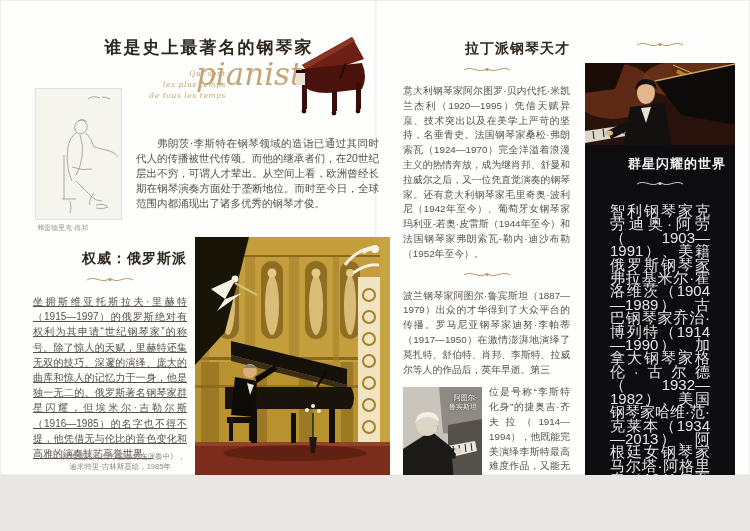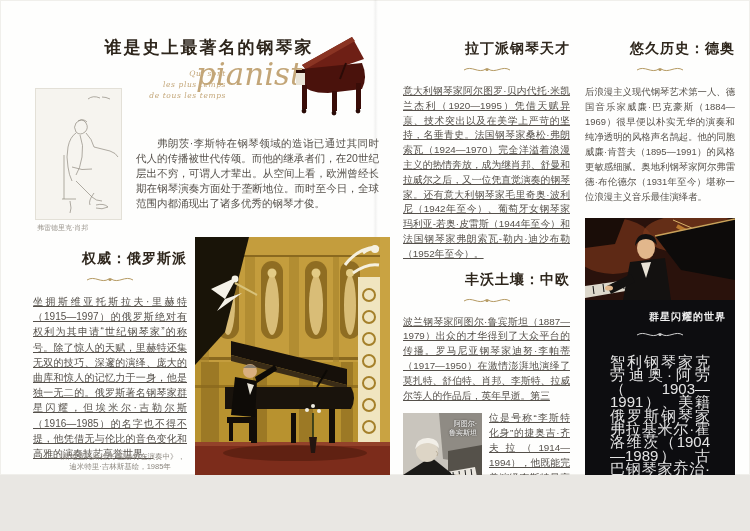--- a/index.html
+++ b/index.html
@@ -13,32 +13,32 @@
     background:linear-gradient(90deg,rgba(0,0,0,0),rgba(0,0,0,0.045),rgba(0,0,0,0));}
   .abs{position:absolute;}
   .page-title{font-size:17px;font-weight:bold;letter-spacing:2px;color:#2e261c;text-align:center;}
   .fr-lines{font-family:"DejaVu Serif",serif;font-style:italic;font-size:7.5px;line-height:11px;
     color:#c3a678;text-align:right;letter-spacing:0.6px;}
   .fr-script{font-family:"DejaVu Serif",serif;font-style:italic;font-size:31px;color:#c3a678;}
   .sec-h{font-size:14px;font-weight:bold;letter-spacing:1px;color:#2e261c;text-align:right;margin:0 0 7px 0;}
   .orn{text-align:center;margin:0 0 10px 0;line-height:0;}
   .body-txt{color:#55504a;text-align:justify;margin:0 0 8px 0;}
   .intro{font-size:10.5px;line-height:15px;text-indent:2em;}
-  .col-txt{font-size:9.8px;line-height:14.8px;text-decoration:underline;}
+  .col-txt{font-size:9.8px;line-height:14.8px;}
   .col-txt-sm{font-size:9.4px;line-height:15px;}
   .caption{font-size:7.5px;line-height:10px;color:#8d8880;text-align:center;white-space:pre-line;}
   .caption-sm{font-size:7px;color:#9a958d;}
   .page-num{font-size:7.5px;letter-spacing:1px;color:#8d8880;text-align:center;}
   .sketch-frame{background:#f6f4ef;border:1px solid #e3e0d7;}
   .col{position:absolute;top:40px;}
   .photo-float{float:left;margin:2px 7px 2px 0;position:relative;}
   .photo-cap{position:absolute;top:6px;right:5px;color:#ffffff;font-size:7px;line-height:9px;
     text-align:right;white-space:pre-line;text-shadow:0 0 2px rgba(0,0,0,.8);}
   .dark-box{background:#0d0d10;padding:10px 9px 11px 9px;margin-top:0;}
-  .dark-box .sec-h{color:#f2f2f2;font-size:10px;margin:0 0 6px 0;}
+  .dark-box .sec-h{color:#f2f2f2;font-size:13px;margin:0 0 6px 0;}
   .dark-box p{color:#e4e4e4;font-size:15px;line-height:13.4px;text-align:justify;margin:16px;}
 </style>
 </head>
 <body>
 
 <div class="spread">
   <div class="fold"></div>
 
   <div class="abs page-title" style="left:99px;top:36px;width:220px;">谁是史上最著名的钢琴家</div>
 
@@ -213,21 +213,20 @@
       <svg width="50" height="9" viewBox="0 0 50 9">
           <g fill="none" stroke="#b59a63" stroke-width="1">
             <path d="M2 5 C 10 0, 16 9, 24 4"></path>
             <path d="M48 5 C 40 0, 34 9, 26 4"></path>
           </g>
           <circle cx="25" cy="4.5" r="1.6" fill="#b59a63"></circle>
         </svg>
     </div>
     <p class="body-txt col-txt">意大利钢琴家阿尔图罗·贝内代托·米凯兰杰利（1920—1995）凭借天赋异禀、技术突出以及在美学上严苛的坚持，名垂青史。法国钢琴家桑松·弗朗索瓦（1924—1970）完全洋溢着浪漫主义的热情奔放，成为继肖邦、舒曼和拉威尔之后，又一位凭直觉演奏的钢琴家。还有意大利钢琴家毛里奇奥·波利尼（1942年至今）、葡萄牙女钢琴家玛利亚-若奥·皮雷斯（1944年至今）和法国钢琴家弗朗索瓦-勒内·迪沙布勒（1952年至今）。</p>
 
-    <h3 class="sec-h" style="margin-top:9px;">丰沃土壤：中欧</h3>
     <div class="orn">
       <svg width="50" height="9" viewBox="0 0 50 9">
           <g fill="none" stroke="#b59a63" stroke-width="1">
             <path d="M2 5 C 10 0, 16 9, 24 4"></path>
             <path d="M48 5 C 40 0, 34 9, 26 4"></path>
           </g>
           <circle cx="25" cy="4.5" r="1.6" fill="#b59a63"></circle>
         </svg>
     </div>
     <p class="body-txt col-txt">波兰钢琴家阿图尔·鲁宾斯坦（1887—1979）出众的才华得到了大众平台的传播。罗马尼亚钢琴家迪努·李帕蒂（1917—1950）在激情澎湃地演绎了莫扎特、舒伯特、肖邦、李斯特、拉威尔等人的作品后，英年早逝。第三</p>
@@ -254,31 +253,29 @@
           <path d="M33 38 q3 2 1 5" stroke="#b8ad9a" fill="none"></path>
         </svg>
         <div class="photo-cap">阿图尔·
 鲁宾斯坦</div>
       </div>
       <p class="body-txt col-txt" style="margin:0;">位是号称“李斯特化身”的捷奥吉·齐夫拉（1914—1994），他既能完美演绎李斯特最高难度作品，又能无瑕呈现库普兰最细腻优美的乐章。</p>
     </div>
   </div>
 
   <div class="col" style="left:585px;width:150px;">
-    <h3 class="sec-h">悠久历史：德奥</h3>
     <div class="orn">
       <svg width="50" height="9" viewBox="0 0 50 9">
           <g fill="none" stroke="#b59a63" stroke-width="1">
             <path d="M2 5 C 10 0, 16 9, 24 4"></path>
             <path d="M48 5 C 40 0, 34 9, 26 4"></path>
           </g>
           <circle cx="25" cy="4.5" r="1.6" fill="#b59a63"></circle>
         </svg>
     </div>
-    <p class="body-txt col-txt-sm">后浪漫主义现代钢琴艺术第一人、德国音乐家威廉·巴克豪斯（1884—1969）很早便以朴实无华的演奏和纯净透明的风格声名鹊起。他的同胞威廉·肯普夫（1895—1991）的风格更敏感细腻。奥地利钢琴家阿尔弗雷德·布伦德尔（1931年至今）堪称一位浪漫主义音乐最佳演绎者。</p>
 
     <div style="margin-top:14px;line-height:0;">
       <svg width="150" height="82" viewBox="0 0 150 82">
         <rect width="150" height="82" fill="#2a120c"></rect>
         <ellipse cx="28" cy="28" rx="42" ry="28" fill="#6b3018" opacity="0.8"></ellipse>
         <ellipse cx="110" cy="16" rx="52" ry="20" fill="#7e3b1c" opacity="0.7"></ellipse>
         <polygon points="0,0 40,0 30,26 0,30" fill="#1a0d08"></polygon>
         <line x1="92" y1="8" x2="132" y2="30" stroke="#b9792f" stroke-width="4"></line>
         <line x1="88" y1="2" x2="140" y2="24" stroke="#d8b36a" stroke-width="1"></line>
         <polygon points="70,18 150,0 150,62 96,52" fill="#0d0b0a"></polygon>

